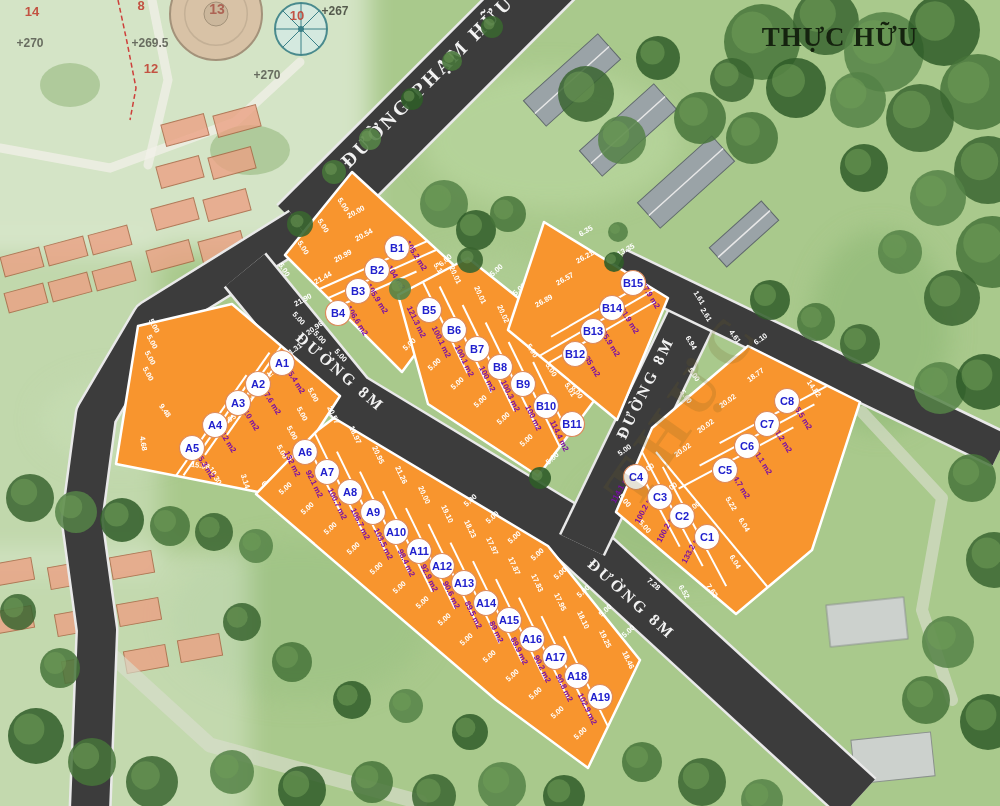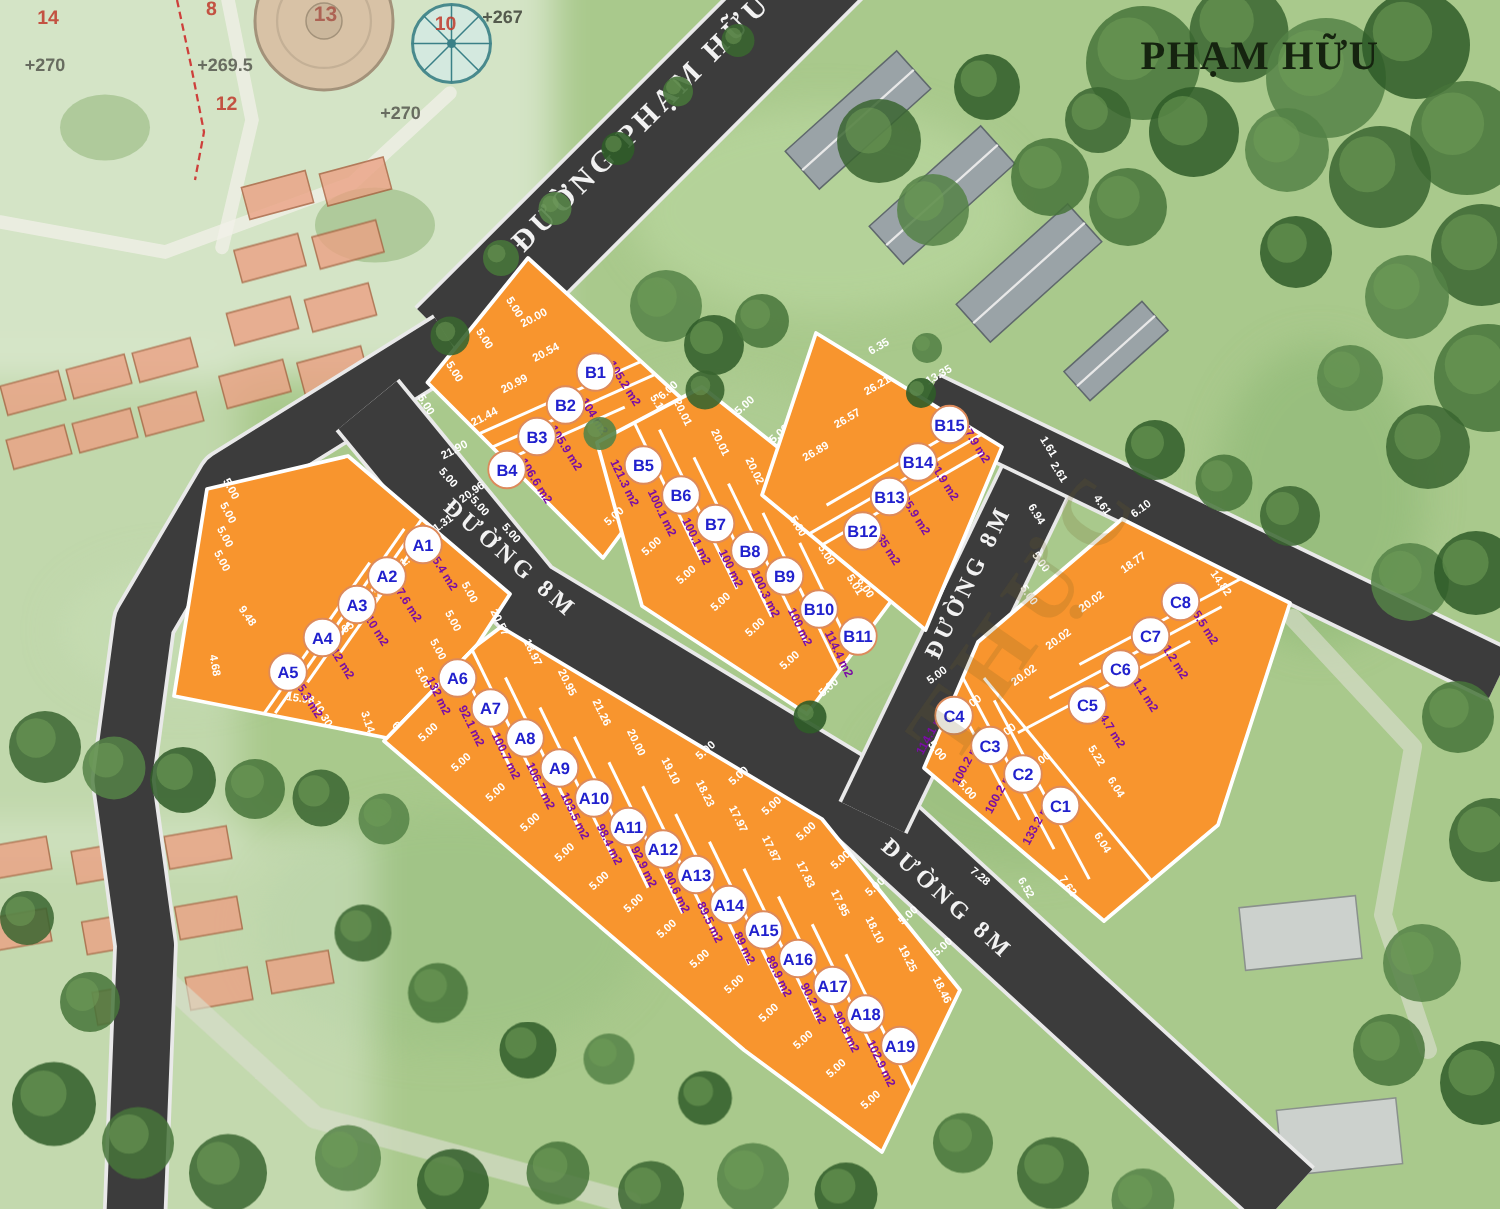--- a/index.html
+++ b/index.html
@@ -734,15 +734,15 @@
         <text transform="translate(150 47) rotate(0)" font-size="12" fill="#55584e" text-anchor="middle" font-weight="bold" opacity="0.85">+269.5</text>
         <text transform="translate(151 73) rotate(0)" font-size="13" fill="#c0392b" text-anchor="middle" font-weight="bold" opacity="0.85">12</text>
         <text transform="translate(217 14) rotate(0)" font-size="14" fill="#a85548" text-anchor="middle" font-weight="bold" opacity="0.85">13</text>
         <text transform="translate(297 20) rotate(0)" font-size="13" fill="#c0392b" text-anchor="middle" font-weight="bold" opacity="0.85">10</text>
         <text transform="translate(335 15) rotate(0)" font-size="12" fill="#3e4238" text-anchor="middle" font-weight="bold" opacity="0.85">+267</text>
         <text transform="translate(267 79) rotate(0)" font-size="12" fill="#55584e" text-anchor="middle" font-weight="bold" opacity="0.85">+270</text>
       </g>
       <text transform="translate(700 420) rotate(-55)" font-size="62" fill="rgba(110,95,35,0.18)" text-anchor="middle" font-weight="bold" letter-spacing="10" class="serif">THỰC</text>
     </svg>
   <div id="title-block">
-    <div>PHẠM HỮU</div>
+    <div>THỰC HỮU</div>
   </div>
 </div>
 
 </body></html>

